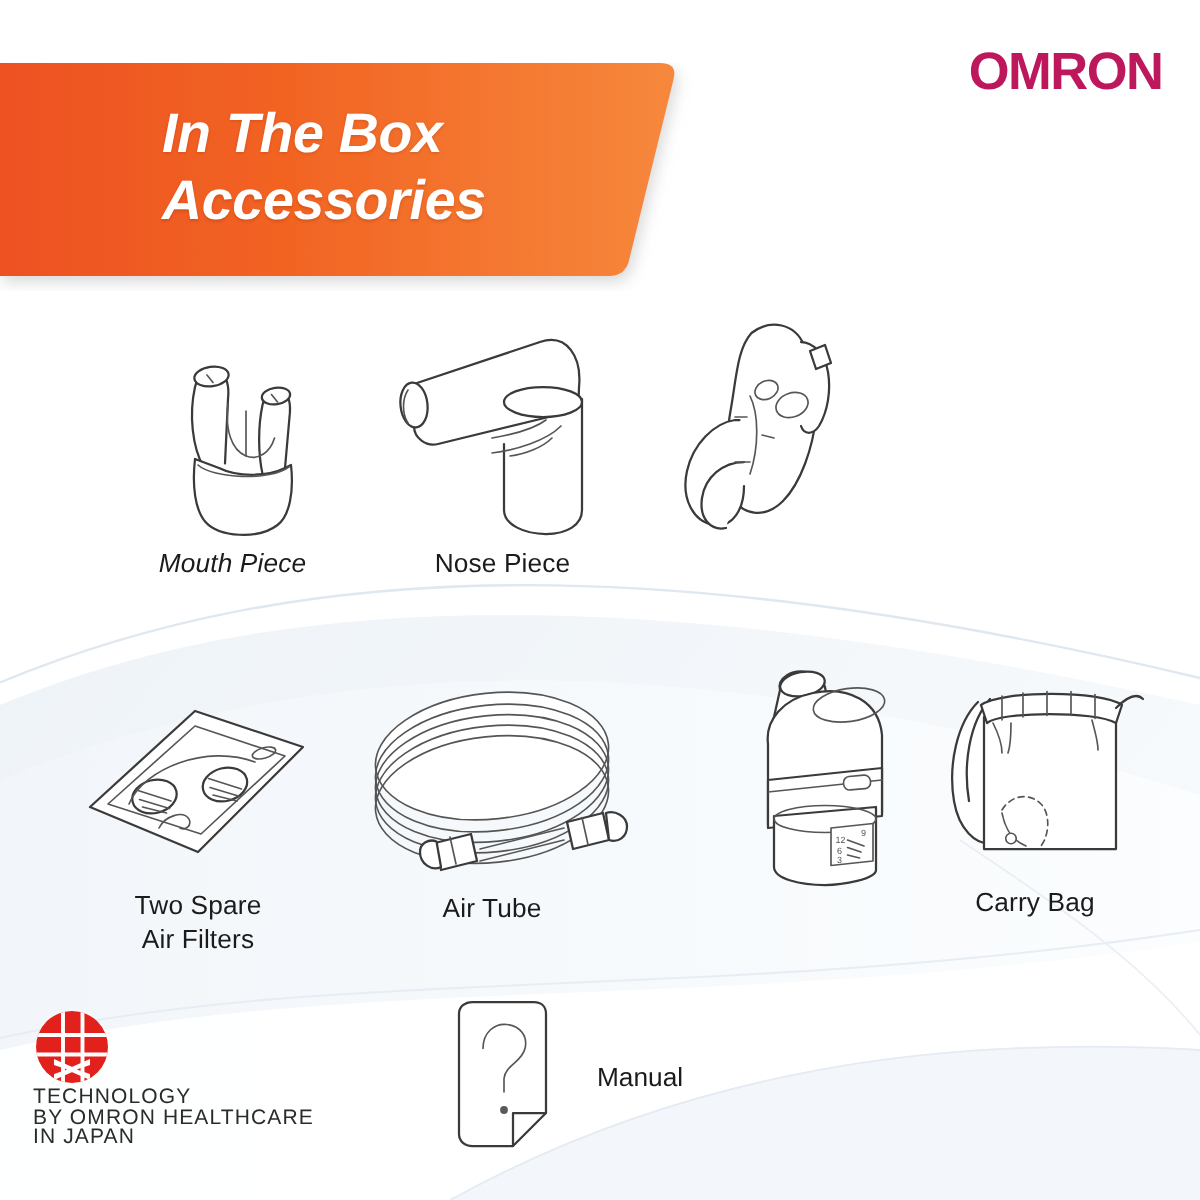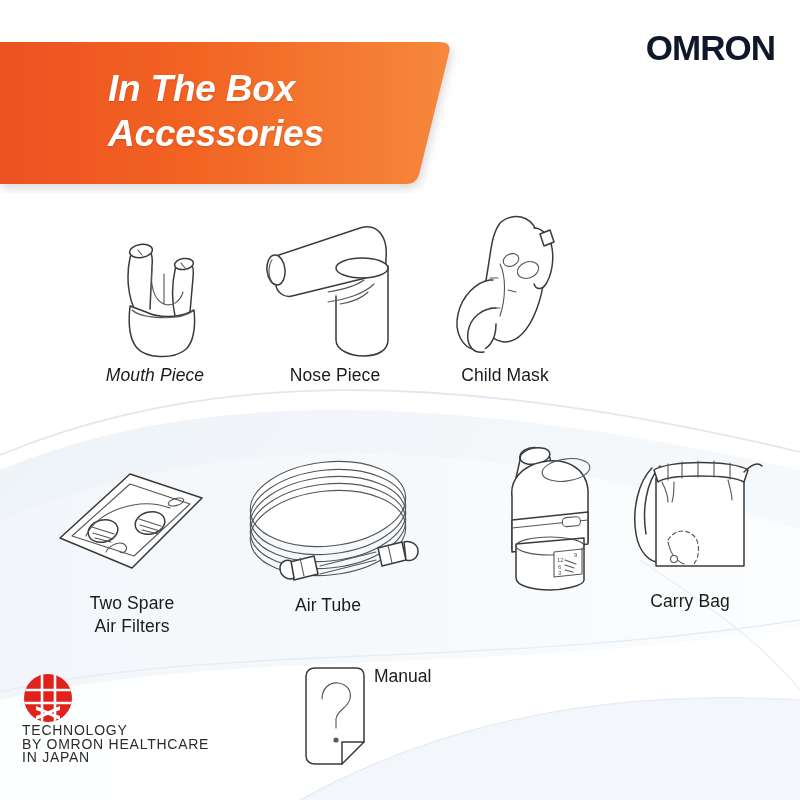--- a/index.html
+++ b/index.html
@@ -33,21 +33,21 @@
     font-size: 37px;
     line-height: 45px;
     letter-spacing: -0.2px;
     text-shadow: 0 1px 2px rgba(120,40,0,.25);
     white-space: pre;
     margin-left: 20px;
   }
   .brand-logo {
     position: absolute; right: 25px; top: 28px;
     font-weight: bold; font-size: 35px; letter-spacing: -1px;
-    color: #0f172a;
+    color: #be185d;
   }
 
   
   .item { position: absolute; text-align: center; }
   .item .art { position: relative; margin: 0 auto; }
   .item .caption {
     font-size: 17.5px;
     color: #1b1b1b;
     line-height: 23px;
     white-space: pre-line;
@@ -59,21 +59,21 @@
   .footer-mark { width: 52px; height: 52px; display: block; }
   .footer-text {
     font-size: 14px;
     letter-spacing: .75px;
     line-height: 13.5px;
     color: #2b2b2b;
     white-space: pre-line;
     font-weight: normal;
   }
 
-  .manual-row { position: absolute; left: 296px; top: 666px; display: flex; }
+  .manual-row { position: absolute; left: 296px; top: 666px; display: flex; align-items: center; gap: 24px; }
   .manual-label { font-size: 17.5px; color: #1b1b1b; }
 
   svg { display: block; }
   .ln { fill: none; stroke: #3a3a3a; stroke-width: 1.5; stroke-linejoin: round; stroke-linecap: round; }
   .ln-thin { fill: none; stroke: #555; stroke-width: 1.1; stroke-linejoin: round; stroke-linecap: round; }
   .fillw { fill: #ffffff; }
 </style>
 </head>
 <body>
 
@@ -166,21 +166,20 @@
         <path class="ln fillw" d="M110,36 L120,32 L124,44 L114,48 Z"></path>
         <ellipse class="ln-thin" cx="98" cy="72" rx="11" ry="8" transform="rotate(-20 98 72)"></ellipse>
         <ellipse class="ln-thin" cx="81" cy="62" rx="8" ry="6" transform="rotate(-25 81 62)"></ellipse>
         <path class="ln-thin" d="M70,66 C76,78 76,100 70,118"></path>
         <path class="ln-thin" d="M78,92 L86,94"></path>
         <path class="ln fillw" d="M63,82 L60,82 C46,84 32,98 28,116 C24,134 32,150 46,152 C58,154 66,142 66,126"></path>
         <path class="ln fillw" d="M66,110 C52,110 40,120 38,134 C36,148 44,156 54,154"></path>
         <path class="ln-thin" d="M60,80 L68,80 M60,110 L70,110"></path>
       </svg>
     </div>
-    <div class="caption">Child Mask</div>
   </div>
 
 
   <div class="item" style="left:48px; top:452px; width:168px;">
     <div class="art">
       <svg width="168" height="140" viewBox="0 0 168 140">
         <path class="ln fillw" d="M12,86 L82,22 L154,46 L84,116 Z"></path>
         <path class="ln-thin" d="M24,84 L82,32 L142,52 L86,104 Z"></path>
         <ellipse class="ln-thin" cx="128" cy="50" rx="8" ry="3.5" transform="rotate(-16 128 50)"></ellipse>
         <ellipse class="ln fillw" cx="55" cy="79" rx="15" ry="11" transform="rotate(-14 55 79)"></ellipse>

